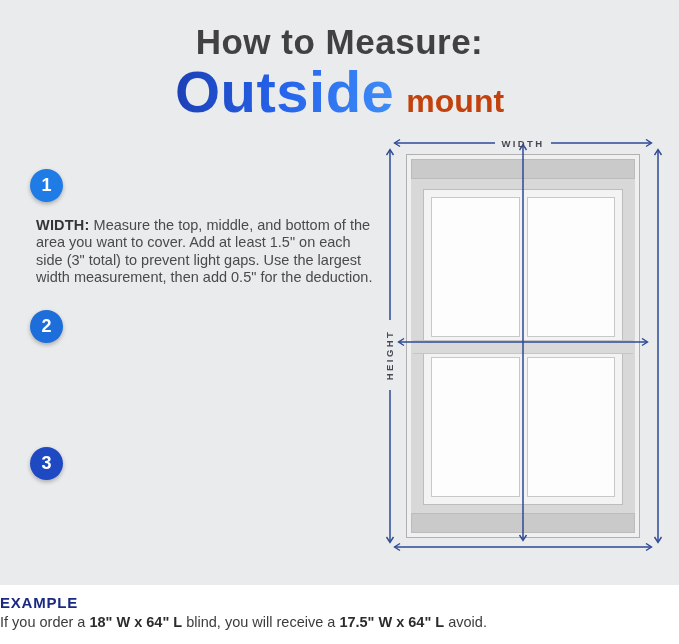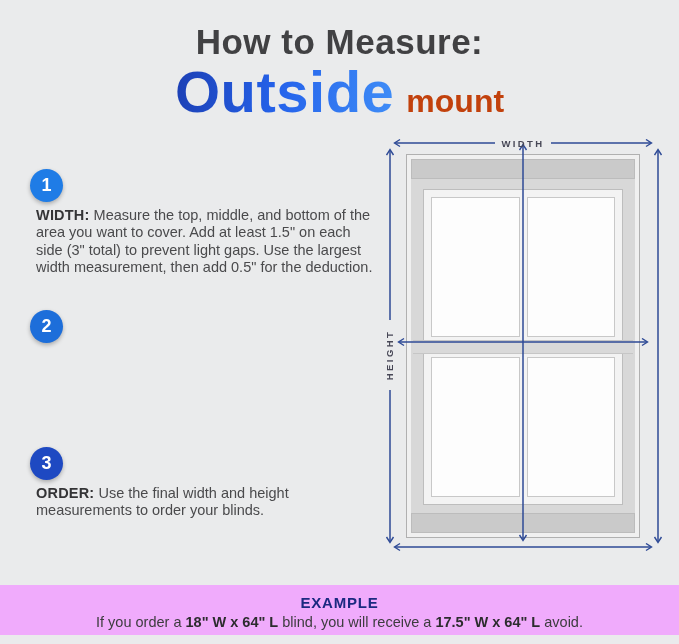--- a/index.html
+++ b/index.html
@@ -25,21 +25,21 @@
   
   .step { position:absolute; left:30px; width:344px; }
   .s1 { top:169px; } .s2 { top:310px; } .s3 { top:447px; }
   .badge {
     width:33px; height:33px; border-radius:50%;
     display:flex; align-items:center; justify-content:center;
     color:#fff; font-size:18px; font-weight:700;
     box-shadow:0 2px 4px rgba(0,0,0,.28);
   }
   .b1 { background:#1f7ce6; } .b2 { background:#1d6eda; } .b3 { background:#1e49c2; }
-  .step p { margin:5px 0 0 6px; font-size:14.5px; line-height:17.3px; color:#4a4a4c; }
+  .step p { margin:15px 0 0 6px; font-size:14.5px; line-height:17.3px; color:#4a4a4c; }
   .step p strong { color:#343436; font-weight:700; letter-spacing:.2px; }
 
   
   .diagram { position:absolute; left:378px; top:130px; width:292px; height:465px;text-align:right; }
   .window { position:absolute; left:28px; top:24px; width:234px; height:384px;
             background:#f0f0f0; border:1px solid #b0b0b0; }
   .win-head { position:absolute; left:4px; right:4px; top:4px; height:20px;
               background:#cacaca; border:1px solid #bcbcbc; }
   .win-sill { position:absolute; left:4px; right:4px; bottom:4px; height:20px;
               background:#cacaca; border:1px solid #bcbcbc; }
@@ -52,22 +52,22 @@
                display:grid; grid-template-columns:1fr 1fr; grid-template-rows:1fr 1fr;
                column-gap:7px; row-gap:20px; }
   .pane { background:#fdfdfd; border:1px solid #c8c8c8; }
   .measure-overlay { position:absolute; inset:0; z-index:2; }
   .measure-overlay text {
     font-family:"Liberation Sans", sans-serif; font-size:9.5px; font-weight:600;
     fill:#474756; letter-spacing:2.4px;
   }
 
   
-  .footer { position:absolute; left:0; right:0; top:585px; height:50px;
-            background:#f0abfc; text-align:center; }
+  .footer { position:absolute; left:0; right:0; top:585px; height:59px;
+            background:#ffffff; }
   .footer .ex { margin-top:9px; font-size:15px; font-weight:700; color:#1b2a80; letter-spacing:.8px; }
   .footer .line { margin-top:3px; font-size:14.5px; color:#3c3c3e; }
   .footer .line strong { color:#2c2c2e; font-weight:700; }
 </style>
 </head>
 <body>
 
 <div class="title">
   <div class="t1">How to Measure:</div>
   <div class="t2">
@@ -79,21 +79,20 @@
   <div class="badge b1">1</div>
   <p><strong>WIDTH:</strong><span> Measure the top, middle, and bottom of the area you want to cover. Add at least 1.5" on each side (3" total) to prevent light gaps. Use the largest width measurement, then add 0.5" for the deduction.</span></p>
 </div>
 
 <div class="step s2">
   <div class="badge b2">2</div>
 </div>
 
 <div class="step s3">
   <div class="badge b3">3</div>
-  <p><strong>ORDER:</strong><span> Use the final width and height measurements to order your blinds.</span></p>
 </div>
 
 <div class="diagram">
   <div class="window">
     <div class="win-head"></div>
     <div class="win-sill"></div>
     <div class="win-frame">
       <div class="win-sash">
         <div class="win-rail"></div>
         <div class="win-panes">

